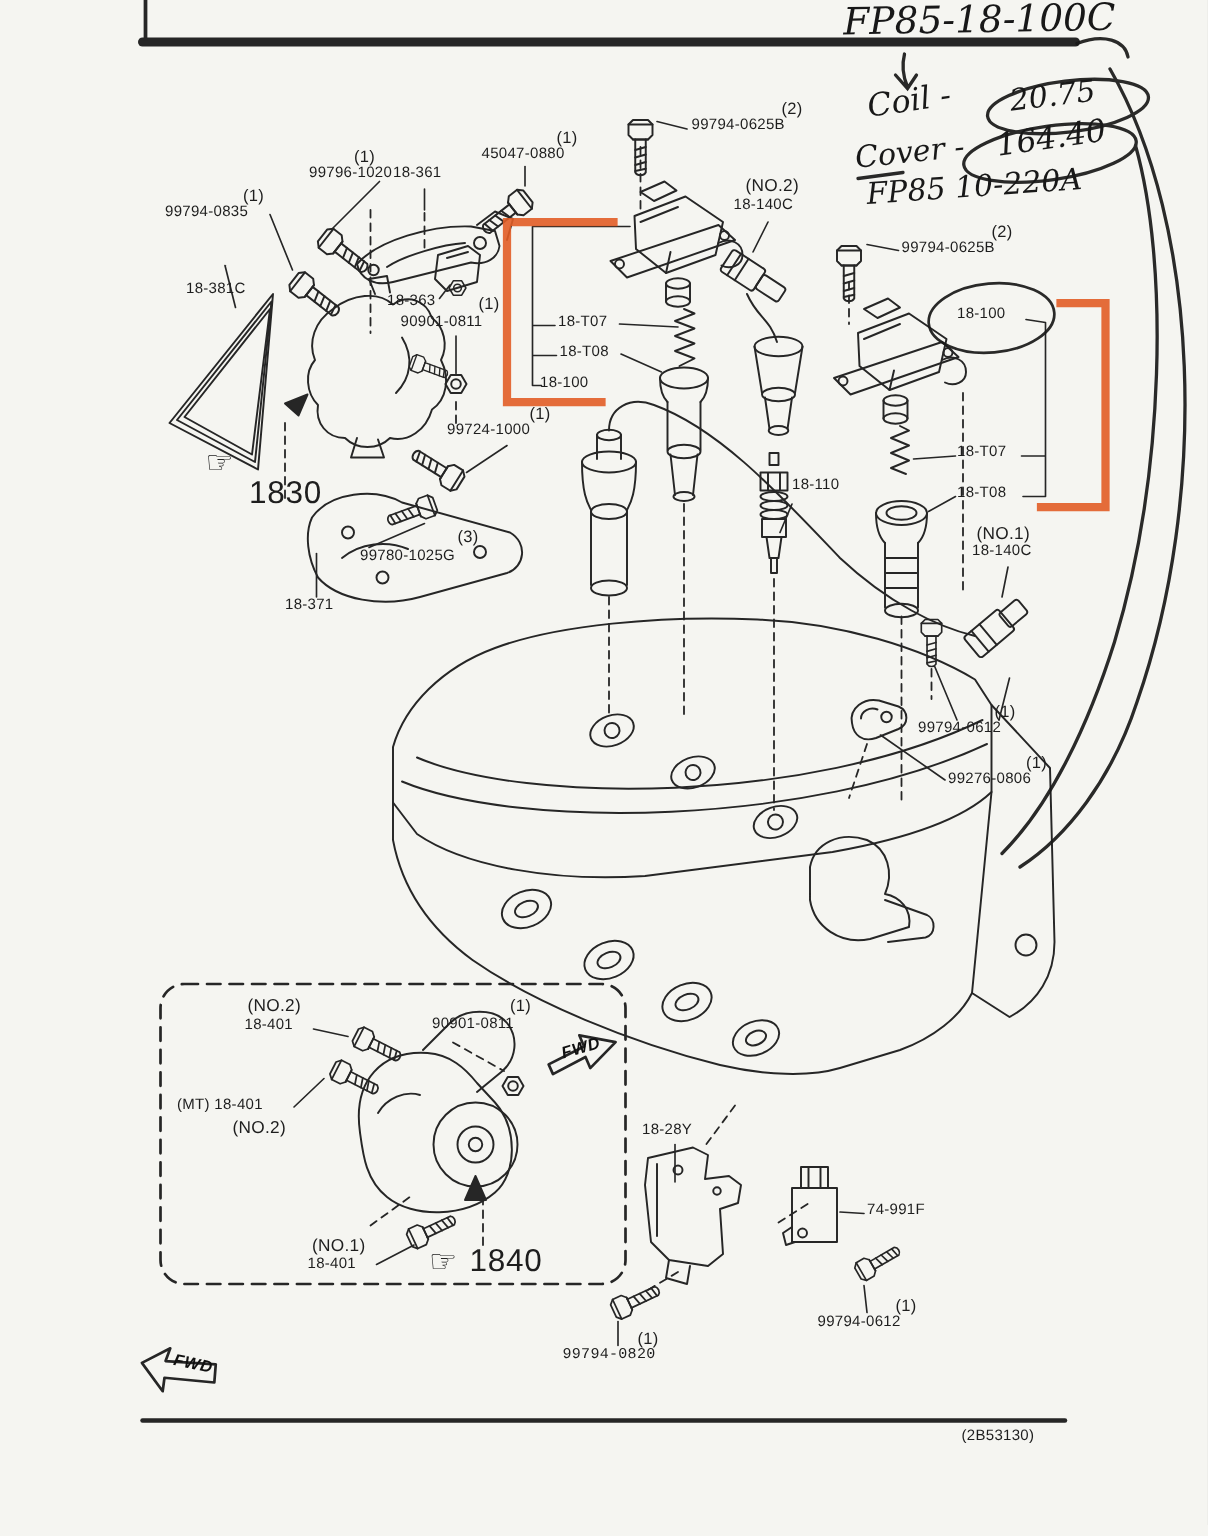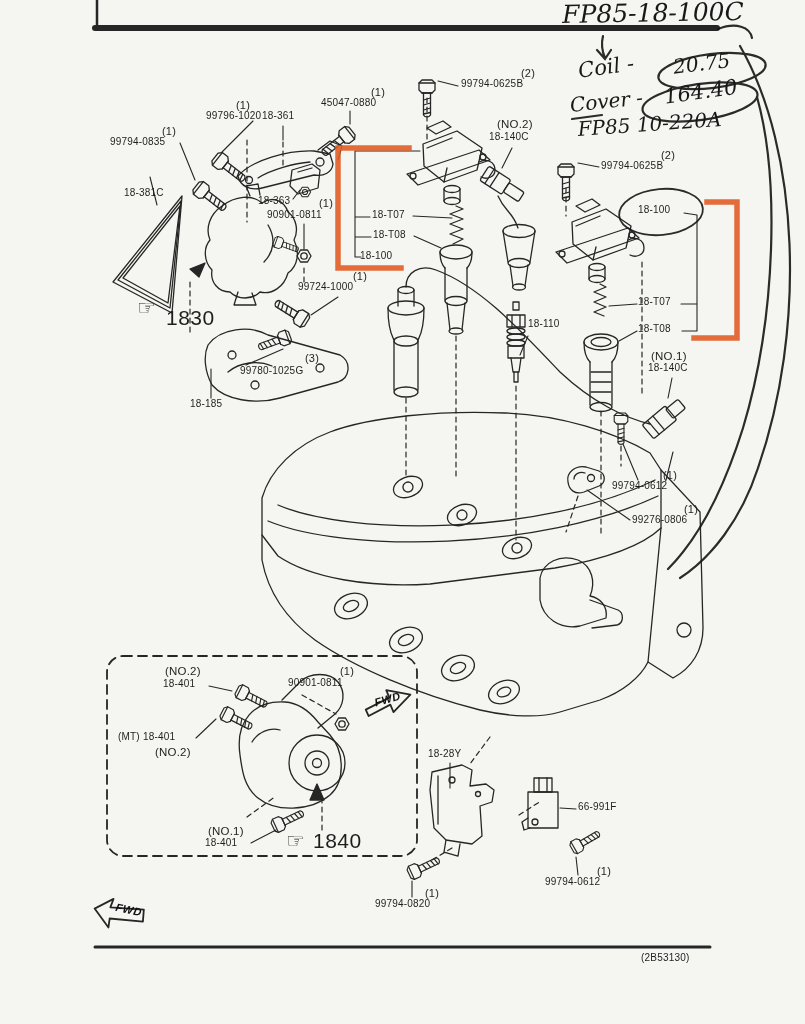--- a/index.html
+++ b/index.html
@@ -363,43 +363,43 @@
       <div class="plabel qty" style="left: 661px; top: 150px;">(2)</div>
       <div class="plabel" style="left: 601px; top: 161px;">99794-0625B</div>
       <div class="plabel" style="left: 638px; top: 205px;">18-100</div>
       <div class="plabel" style="left: 638px; top: 297px;">18-T07</div>
       <div class="plabel" style="left: 638px; top: 324px;">18-T08</div>
       <div class="plabel small" style="left: 651px; top: 351px;">(NO.1)</div>
       <div class="plabel" style="left: 648px; top: 363px;">18-140C</div>
       <div class="plabel" style="left: 528px; top: 319px;">18-110</div>
       <div class="plabel qty" style="left: 353px; top: 271px;">(1)</div>
       <div class="plabel" style="left: 298px; top: 282px;">99724-1000</div>
-      <div class="plabel big" style="left: 166px; top: 307px; text-align: center;">1830</div>
+      <div class="plabel big" style="left: 166px; top: 318px; text-align: center;">1830</div>
       <div class="plabel qty" style="left: 305px; top: 353px;">(3)</div>
       <div class="plabel" style="left: 240px; top: 366px;">99780-1025G</div>
-      <div class="plabel" style="left: 190px; top: 399px;">18-185</div>
+      <div class="plabel" style="left: 190px; top: 399px;">18-371</div>
       <div class="plabel qty" style="left: 663px; top: 470px;">(1)</div>
       <div class="plabel" style="left: 612px; top: 481px;">99794-0612</div>
       <div class="plabel qty" style="left: 684px; top: 504px;">(1)</div>
       <div class="plabel" style="left: 632px; top: 515px;">99276-0806</div>
       <div class="plabel small" style="left: 165px; top: 666px;">(NO.2)</div>
       <div class="plabel" style="left: 163px; top: 679px;">18-401</div>
       <div class="plabel qty" style="left: 340px; top: 666px;">(1)</div>
       <div class="plabel" style="left: 288px; top: 678px;">90901-0811</div>
       <div class="plabel" style="left: 118px; top: 732px;">(MT) 18-401</div>
       <div class="plabel small" style="left: 155px; top: 747px;">(NO.2)</div>
       <div class="plabel small" style="left: 208px; top: 826px;">(NO.1)</div>
       <div class="plabel" style="left: 205px; top: 838px;">18-401</div>
       <div class="plabel big" style="left: 313px; top: 830px;">1840</div>
       <div class="plabel" style="left: 428px; top: 749px;">18-28Y</div>
-      <div class="plabel" style="left: 578px; top: 802px;">66-991F</div>
+      <div class="plabel" style="left: 578px; top: 802px;">74-991F</div>
       <div class="plabel qty" style="left: 597px; top: 866px;">(1)</div>
       <div class="plabel" style="left: 545px; top: 877px;">99794-0612</div>
       <div class="plabel qty" style="left: 425px; top: 888px;">(1)</div>
-      <div class="plabel" style="left: 375px; top: 899px;">99794-0820</div>
+      <div class="plabel" style="left: 375px; top: 899px; font-family: Liberation Mono, monospace;">99794-0820</div>
       <div class="plabel" style="left: 641px; top: 953px;">(2B53130)</div>
     </div>
 <div id="handwriting-layer">
       <div class="hand" style="left: 562px; top: 2px; font-size: 25px; transform: rotate(-1deg);">FP85-18-100C</div>
       <div class="hand" style="left: 577px; top: 61px; font-size: 21px; transform: rotate(-8deg);">Coil -</div>
       <div class="hand" style="left: 672px; top: 57px; font-size: 20px; transform: rotate(-7deg);">20.75</div>
       <div class="hand" style="left: 569px; top: 95px; font-size: 20px; transform: rotate(-6deg);">Cover -</div>
       <div class="hand" style="left: 663px; top: 87px; font-size: 21px; transform: rotate(-8deg);">164.40</div>
       <div class="hand" style="left: 577px; top: 119px; font-size: 20px; transform: rotate(-4deg);">FP85 10-220A</div>
     </div>

